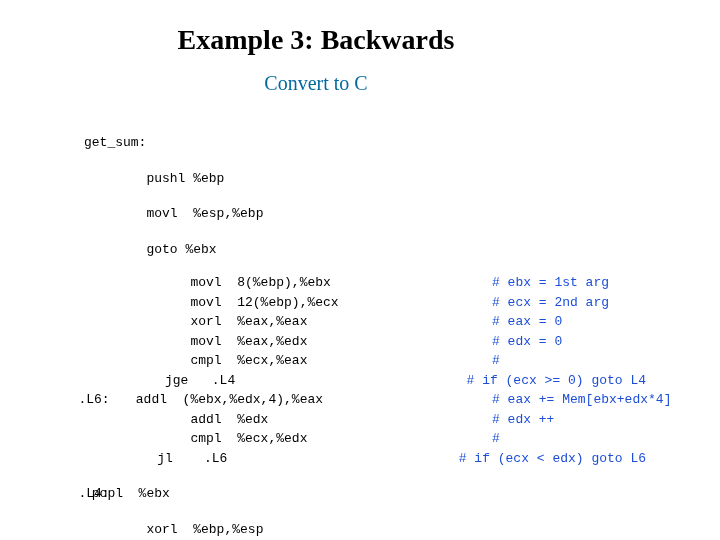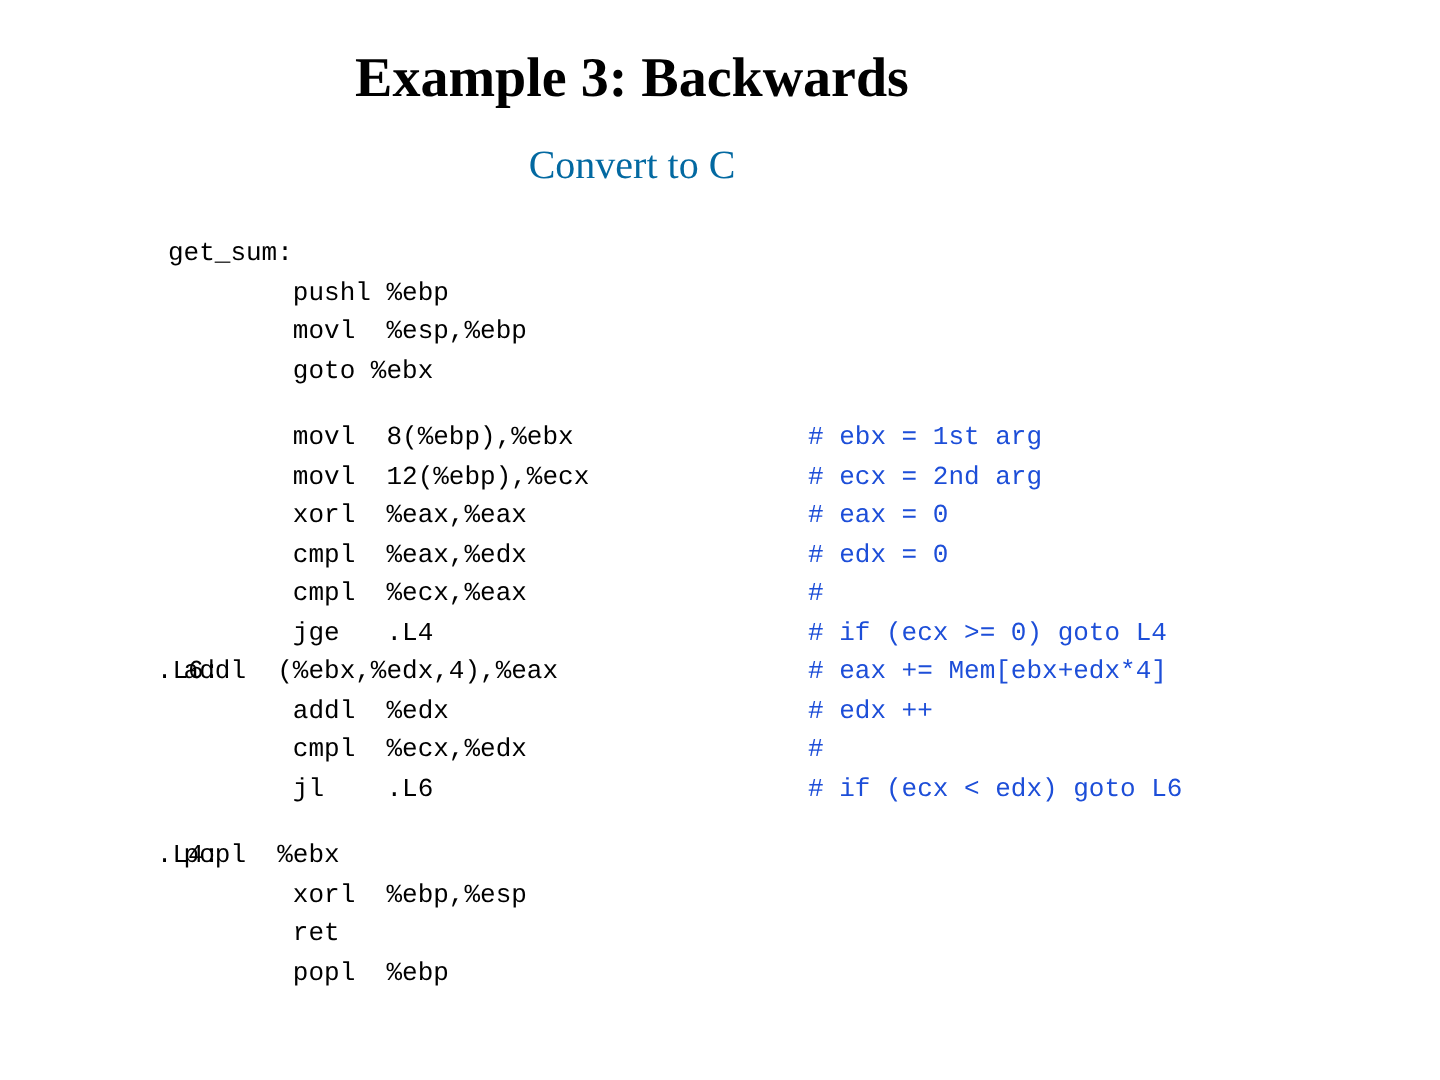--- a/index.html
+++ b/index.html
@@ -41,38 +41,40 @@
       font-size: 13px;
       color: #000000;
       line-height: 1.5;
       width: 660px;
       padding-left: 30px;
     }
     .code-line {
       display: flex;
       align-items: flex-start;
       white-space: pre;
+      margin-top: 16px;
     }
     .label {
       display: inline-block;
       width: 60px;
       text-align: right;
       margin-right: 8px;
       font-family: 'Courier New', Courier, monospace;
       font-size: 13px;
     }
     .code-section {
       margin-bottom: 14px;
     }
     .comment {
       color: #1d4ed8;
     }
     .code-with-comment {
       display: flex;
       white-space: pre;
+      gap: 44px;
     }
     .instr {
       display: inline-block;
       min-width: 320px;
     }
   </style>
 </head>
 <body>
 
 <div class="page">
@@ -100,21 +102,21 @@
       <div class="code-with-comment">
         <span class="label"></span><span class="instr">        movl  8(%ebp),%ebx        </span><span class="comment"># ebx = 1st arg</span>
       </div>
       <div class="code-with-comment">
         <span class="label"></span><span class="instr">        movl  12(%ebp),%ecx       </span><span class="comment"># ecx = 2nd arg</span>
       </div>
       <div class="code-with-comment">
         <span class="label"></span><span class="instr">        xorl  %eax,%eax           </span><span class="comment"># eax = 0</span>
       </div>
       <div class="code-with-comment">
-        <span class="label"></span><span class="instr">        cmpl  %eax,%edx           </span><span class="comment"># edx = 0</span>
+        <span class="label"></span><span class="instr">        movl  %eax,%edx           </span><span class="comment"># edx = 0</span>
       </div>
       <div class="code-with-comment">
         <span class="label"></span><span class="instr">        cmpl  %ecx,%eax           </span><span class="comment">#</span>
       </div>
       <div class="code-with-comment">
         <span class="label"></span><span class="instr">        jge   .L4                 </span><span class="comment"># if (ecx &gt;= 0) goto L4</span>
       </div>
       <div class="code-with-comment">
         <span class="label">        .L6: </span><span class="instr"> addl  (%ebx,%edx,4),%eax  </span><span class="comment"># eax += Mem[ebx+edx*4]</span>
       </div>

